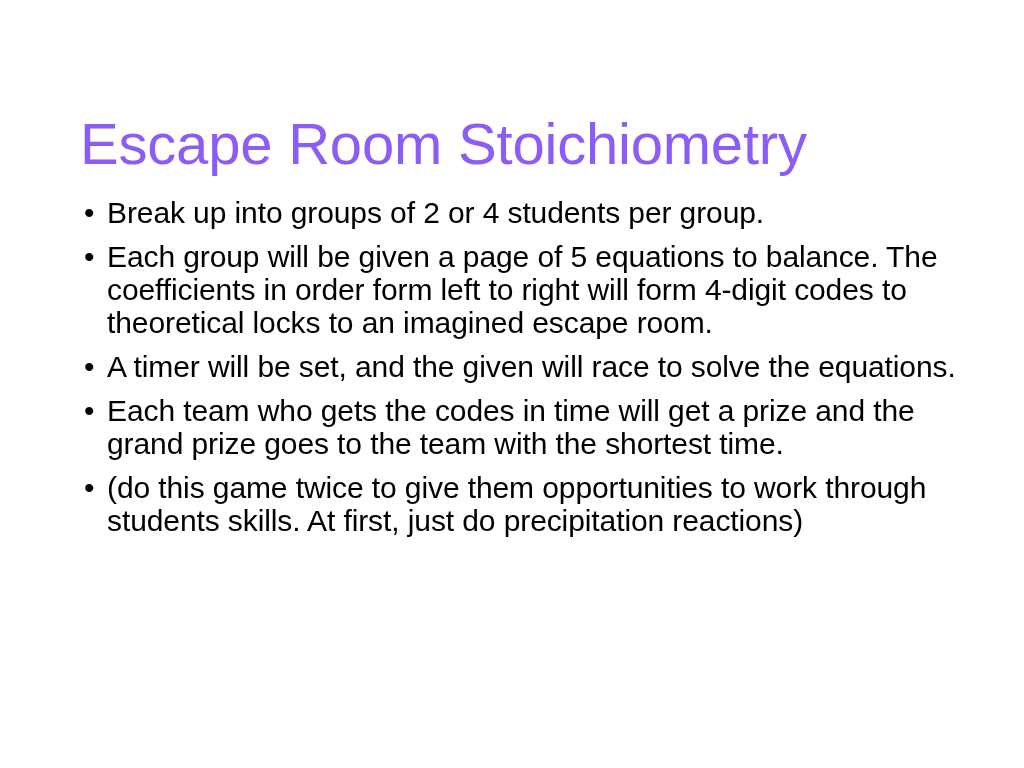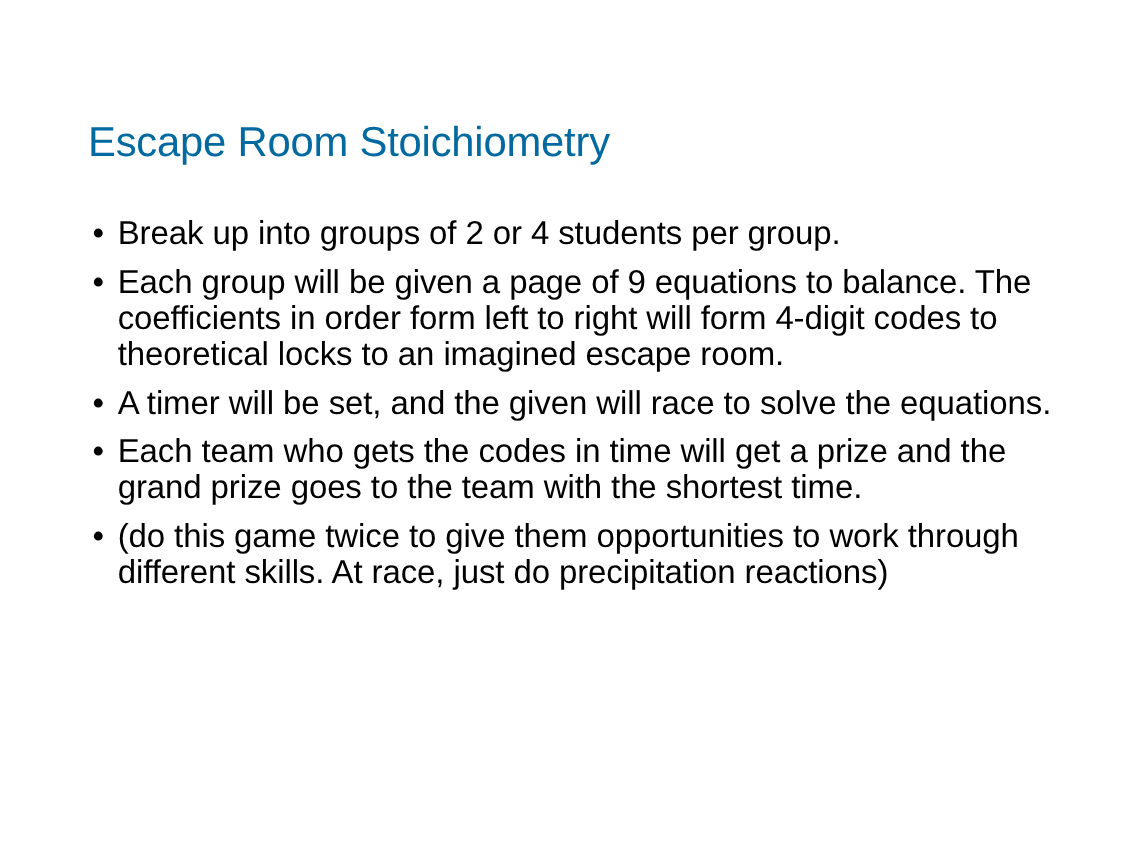--- a/index.html
+++ b/index.html
@@ -21,24 +21,24 @@
     background: #ffffff;
     box-sizing: border-box;
   }
 
   .slide-title {
     position: absolute;
     left: 80px;
     top: 70px;
     width: 880px;
     font-family: "Liberation Sans", sans-serif;
-    font-size: 38px;
+    font-size: 58px;
     line-height: 70px;
     font-weight: 400;
-    color: #0369a1;
+    color: #8b5cf6;
     letter-spacing: -0.2px;
     white-space: nowrap;
   }
 
   .slide-body {
     position: absolute;
     left: 80px;
     top: 196px;
     width: 880px;
   }
@@ -87,34 +87,34 @@
   <div class="slide-body">
     <ul class="bullet-list">
 
       <li class="bullet-item">
         <span class="bullet-marker">•</span>
         <span class="bullet-text">Break up into groups of 2 or 4 students per group.</span>
       </li>
 
       <li class="bullet-item">
         <span class="bullet-marker">•</span>
-        <span class="bullet-text">Each group will be given a page of 9 equations to balance. The coefficients in order form left to right will form 4-digit codes to theoretical locks to an imagined escape room.</span>
+        <span class="bullet-text">Each group will be given a page of 5 equations to balance. The coefficients in order form left to right will form 4-digit codes to theoretical locks to an imagined escape room.</span>
       </li>
 
       <li class="bullet-item">
         <span class="bullet-marker">•</span>
         <span class="bullet-text">A timer will be set, and the given will race to solve the equations.</span>
       </li>
 
       <li class="bullet-item">
         <span class="bullet-marker">•</span>
         <span class="bullet-text">Each team who gets the codes in time will get a prize and the grand prize goes to the team with the shortest time.</span>
       </li>
 
       <li class="bullet-item">
         <span class="bullet-marker">•</span>
-        <span class="bullet-text">(do this game twice to give them opportunities to work through different skills. At race, just do precipitation reactions)</span>
+        <span class="bullet-text">(do this game twice to give them opportunities to work through students skills. At first, just do precipitation reactions)</span>
       </li>
 
     </ul>
   </div>
 
 </div>
 
 </body></html>

